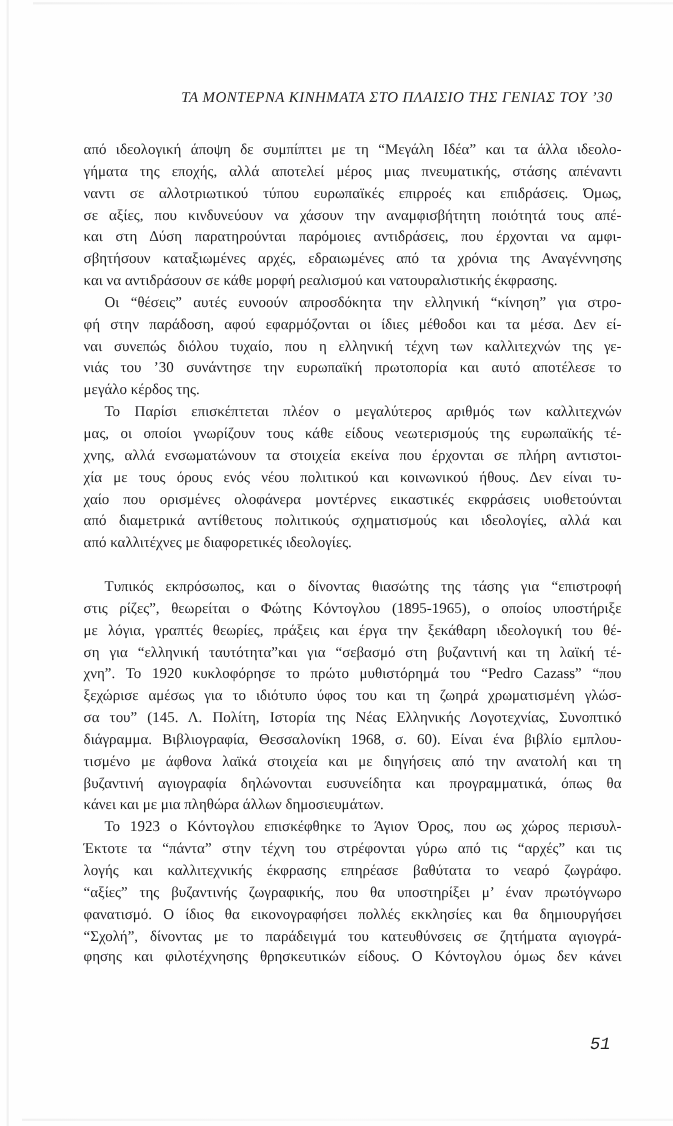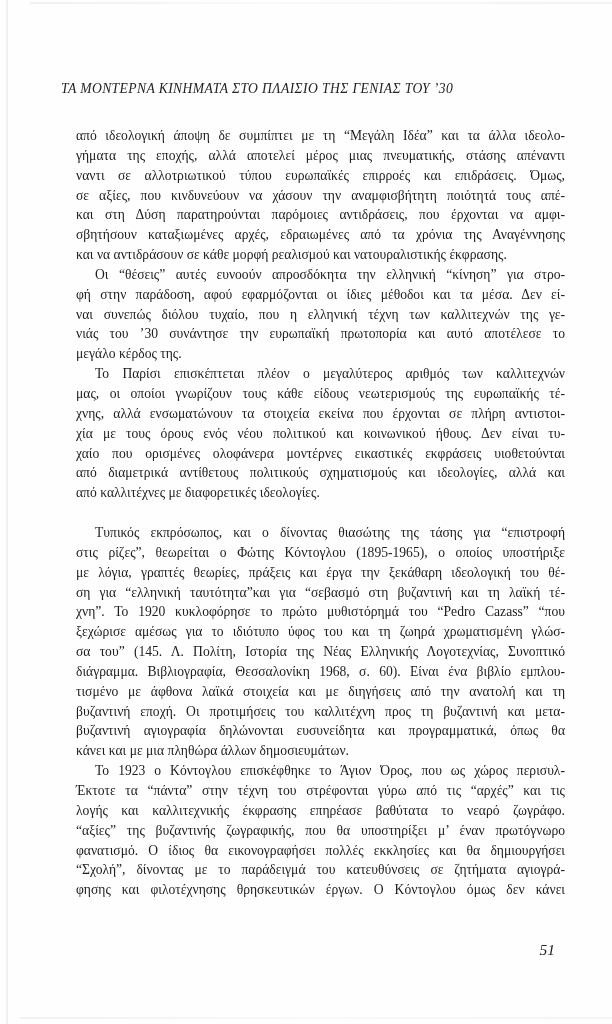--- a/index.html
+++ b/index.html
@@ -35,21 +35,21 @@
     position: absolute;
     top: 0; bottom: 0; left: 6px;
     width: 2px;
     background: rgba(0,0,0,0.05);
   }
   .running-head {
     position: absolute;
     top: 81px;
     left: 61px;
     width: 496px;
-    text-align: left;
+    text-align: right;
     font-style: italic;
     font-size: 13.6px;
     letter-spacing: 0.4px;
     color: #222;
   }
   .body-text {
     position: absolute;
     top: 126px;
     left: 76px;
     width: 489px;
@@ -65,20 +65,21 @@
   }
   .line.just { text-align-last: justify; }
   .line.indent { text-indent: 19px; }
   .page-number {
     position: absolute;
     top: 941px;
     right: 57px;
     font-style: italic;
     font-size: 15.5px;
     color: #222;
+    font-family: Liberation Mono, monospace;
   }
 </style>
 </head>
 <body>
 
 <div class="page">
   <div class="scan-edge-top"></div>
   <div class="scan-edge-left"></div>
   <div class="scan-edge-bottom"></div>
 
@@ -113,29 +114,28 @@
       <div class="paragraph space-before">
         <div class="line just indent">Τυπικός εκπρόσωπος, και ο δίνοντας θιασώτης της τάσης για “επιστροφή</div>
         <div class="line just">στις ρίζες”, θεωρείται ο Φώτης Κόντογλου (1895-1965), ο οποίος υποστήριξε</div>
         <div class="line just">με λόγια, γραπτές θεωρίες, πράξεις και έργα την ξεκάθαρη ιδεολογική του θέ-</div>
         <div class="line just">ση για “ελληνική ταυτότητα”και για “σεβασμό στη βυζαντινή και τη λαϊκή τέ-</div>
         <div class="line just">χνη”. Το 1920 κυκλοφόρησε το πρώτο μυθιστόρημά του “Pedro Cazass” “που</div>
         <div class="line just">ξεχώρισε αμέσως για το ιδιότυπο ύφος του και τη ζωηρά χρωματισμένη γλώσ-</div>
         <div class="line just">σα του” (145. Λ. Πολίτη, Ιστορία της Νέας Ελληνικής Λογοτεχνίας, Συνοπτικό</div>
         <div class="line just">διάγραμμα. Βιβλιογραφία, Θεσσαλονίκη 1968, σ. 60). Είναι ένα βιβλίο εμπλου-</div>
         <div class="line just">τισμένο με άφθονα λαϊκά στοιχεία και με διηγήσεις από την ανατολή και τη</div>
-        <div class="line just">βυζαντινή εποχή. Οι προτιμήσεις του καλλιτέχνη προς τη βυζαντινή και μετα-</div>
         <div class="line just">βυζαντινή αγιογραφία δηλώνονται ευσυνείδητα και προγραμματικά, όπως θα</div>
         <div class="line">κάνει και με μια πληθώρα άλλων δημοσιευμάτων.</div>
       </div>
       <div class="paragraph">
         <div class="line just indent">Το 1923 ο Κόντογλου επισκέφθηκε το Άγιον Όρος, που ως χώρος περισυλ-</div>
         <div class="line just">Έκτοτε τα “πάντα” στην τέχνη του στρέφονται γύρω από τις “αρχές” και τις</div>
         <div class="line just">λογής και καλλιτεχνικής έκφρασης επηρέασε βαθύτατα το νεαρό ζωγράφο.</div>
         <div class="line just">“αξίες” της βυζαντινής ζωγραφικής, που θα υποστηρίξει μ’ έναν πρωτόγνωρο</div>
         <div class="line just">φανατισμό. Ο ίδιος θα εικονογραφήσει πολλές εκκλησίες και θα δημιουργήσει</div>
         <div class="line just">“Σχολή”, δίνοντας με το παράδειγμά του κατευθύνσεις σε ζητήματα αγιογρά-</div>
-        <div class="line just">φησης και φιλοτέχνησης θρησκευτικών έργων. Ο Κόντογλου όμως δεν κάνει</div>
+        <div class="line just">φησης και φιλοτέχνησης θρησκευτικών είδους. Ο Κόντογλου όμως δεν κάνει</div>
       </div>
     </div>
 
   <div class="page-number">51</div>
 </div>
 
 </body></html>

